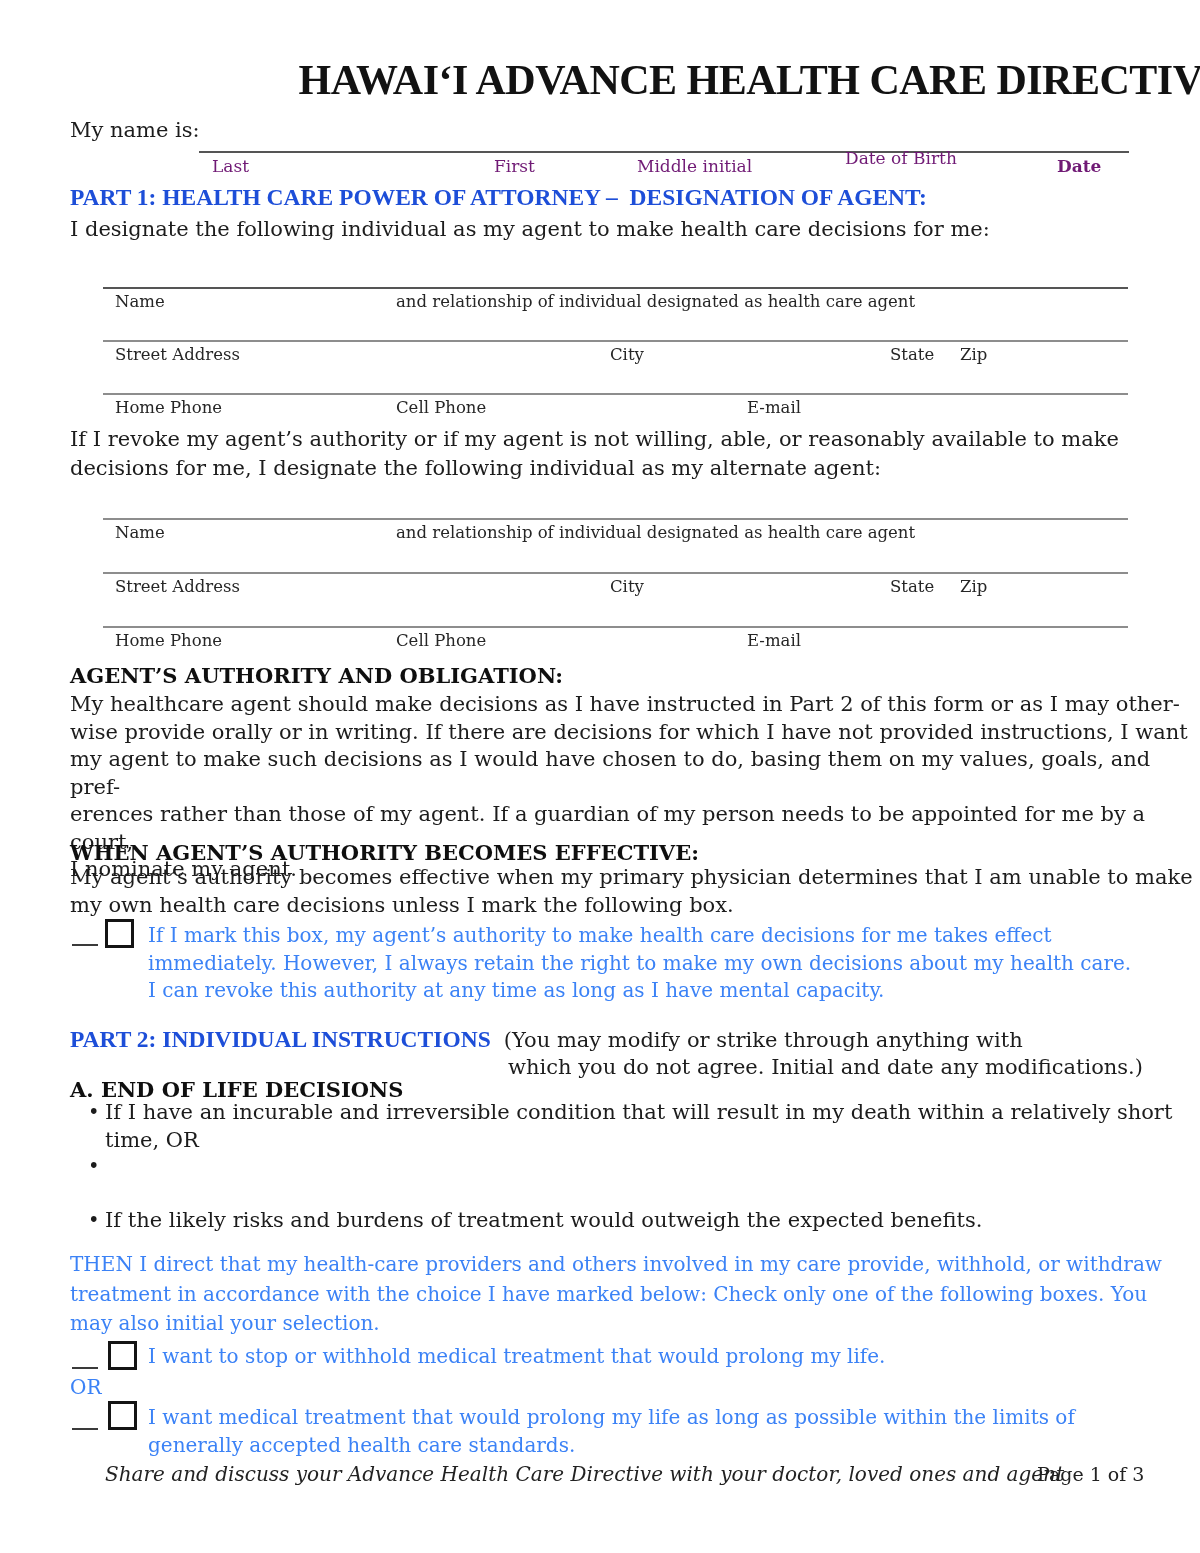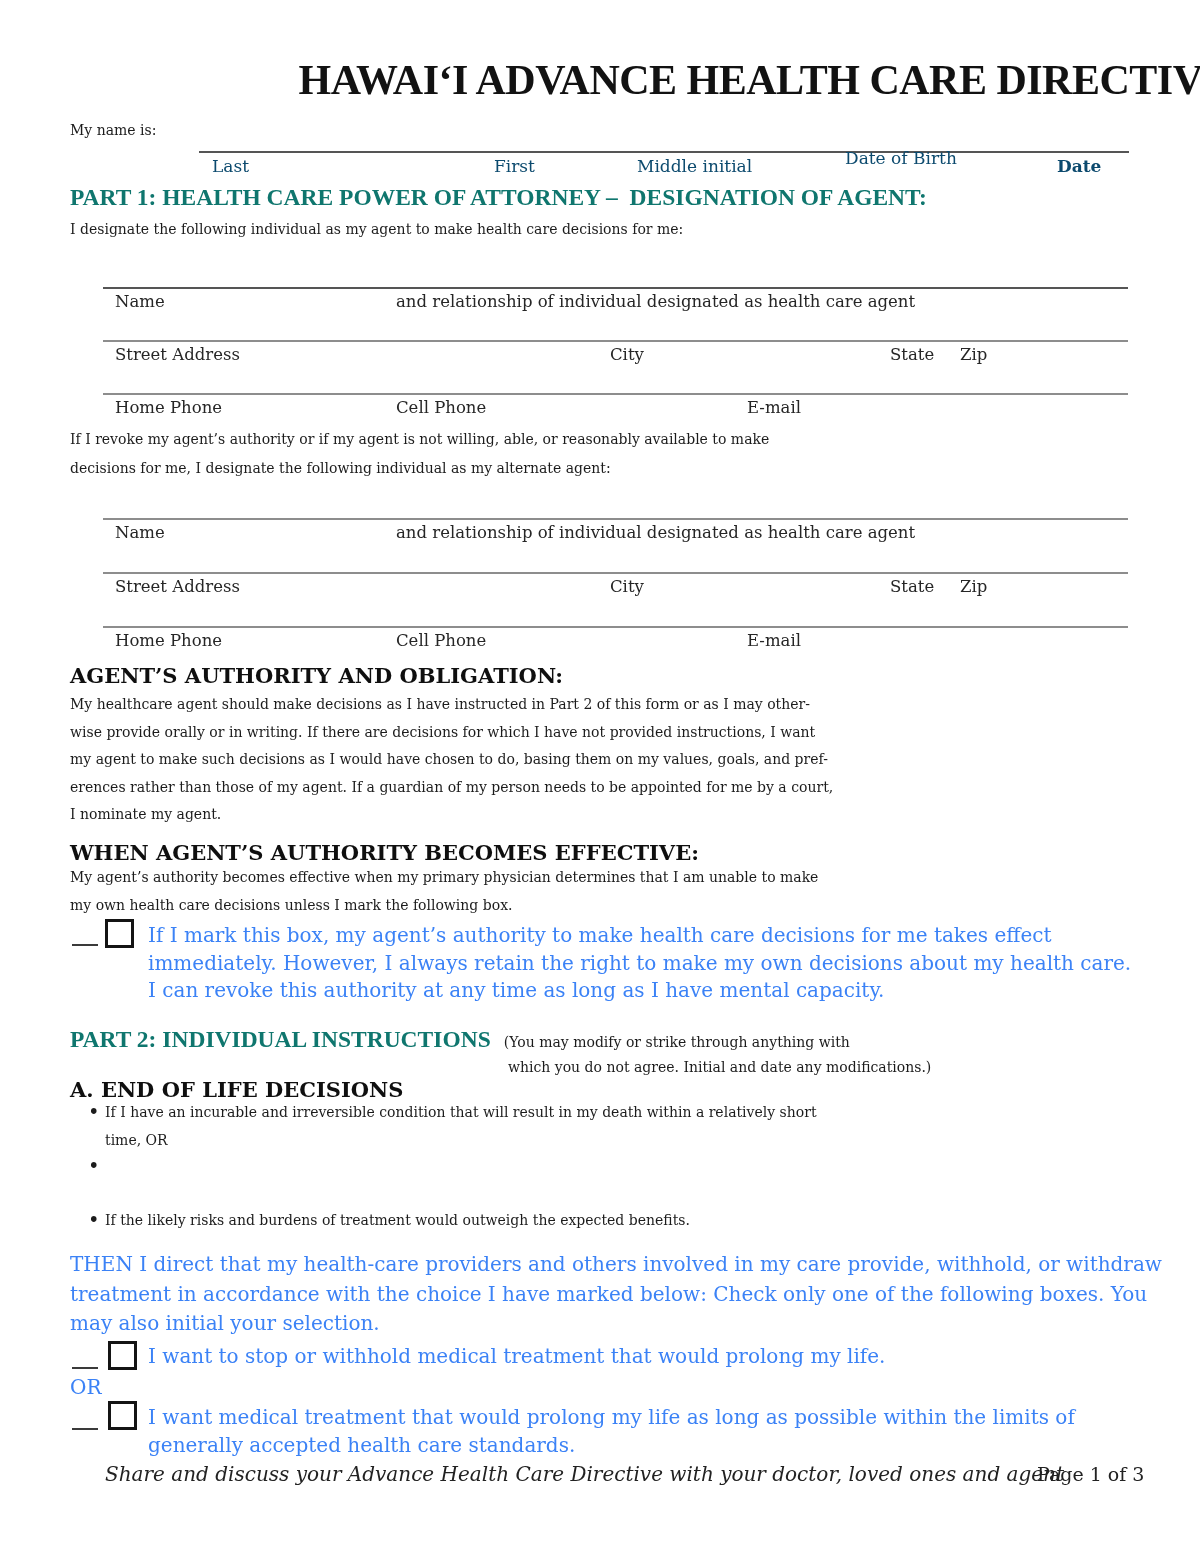--- a/index.html
+++ b/index.html
@@ -7,30 +7,30 @@
     position:relative;width:1200px;height:1553px;background:#ffffff;
     margin:0 auto;overflow:hidden;color:#1c1c1c;
     font-family:"DejaVu Serif",serif;
   }
   .abs{position:absolute;}
   .title{
     width:1200px;text-align:right;
     font-family:"Liberation Serif",serif;font-weight:bold;font-size:42px;
     letter-spacing:-0.5px;color:#121212;white-space:nowrap;padding-left:30px;
   }
-  .body-text{font-family:"DejaVu Serif",serif;font-size:14px;line-height:27.5px;color:#1c1c1c;}
+  .body-text{font-family:"DejaVu Serif",serif;font-size:21px;line-height:27.5px;color:#1c1c1c;}
   .cb-text{font-family:"DejaVu Serif",serif;font-size:20px;line-height:27.5px;color:#3b82f6;}
   .lines{white-space:pre-line;}
   .h-part{
     font-family:"Liberation Serif",serif;font-weight:bold;font-size:23.5px;
-    color:#0f766e;white-space:pre-wrap;
+    color:#1d4ed8;white-space:pre-wrap;
   }
   .h-sec{font-family:"DejaVu Serif",serif;font-weight:bold;font-size:21px;color:#0f0f0f;}
   .flabel{font-family:"DejaVu Serif",serif;font-size:16.5px;color:#262626;white-space:nowrap;}
-  .slabel{font-family:"DejaVu Serif",serif;font-size:17px;color:#0c4a6e;white-space:nowrap;}
+  .slabel{font-family:"DejaVu Serif",serif;font-size:17px;color:#701a75;white-space:nowrap;}
   .rule{height:0;border-top:2px solid #8d8d8d;}
   .rule-dark{height:0;border-top:2px solid #555;}
   .checkbox{width:23px;height:23px;border:3px solid #141414;background:#fff;}
   .init-line{width:26px;height:0;border-bottom:2px solid #3a3a3a;}
   .bullet-dot{font-size:19.5px;line-height:27.5px;}
   .footer-note{font-family:"DejaVu Serif",serif;font-style:italic;font-size:20px;color:#222;white-space:nowrap;}
   .footer-page{font-family:"DejaVu Serif",serif;font-size:19px;color:#222;white-space:nowrap;}
 </style>
 </head>
 <body>

